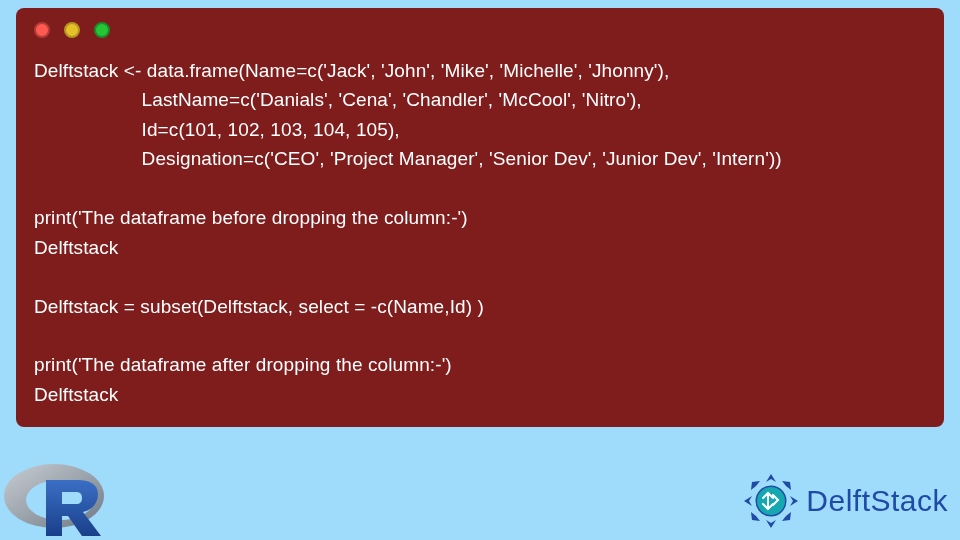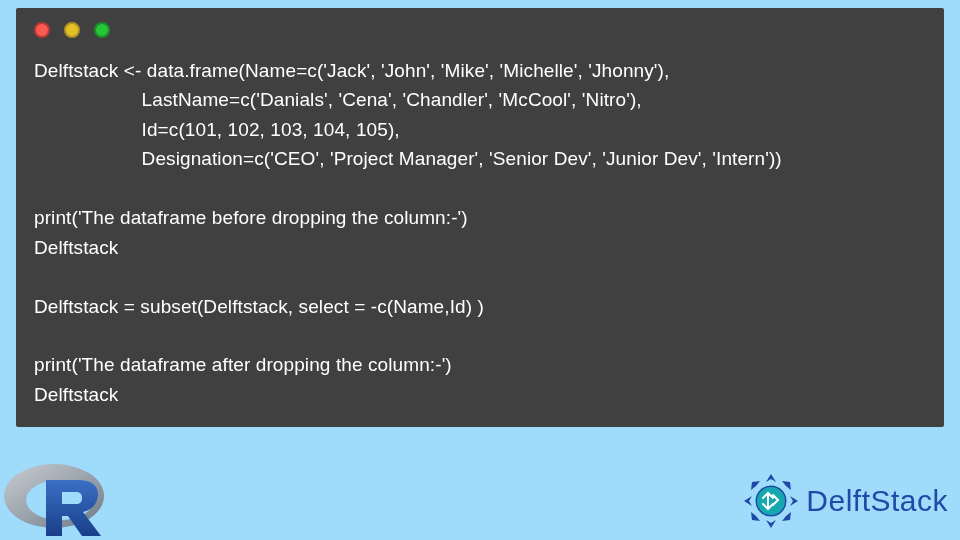--- a/index.html
+++ b/index.html
@@ -10,22 +10,22 @@
   }
   body {
     background: #9fdbfb;
     font-family: Arial, Helvetica, sans-serif;
     position: relative;
   }
   .code-panel {
     position: absolute;
     left: 16px; top: 8px;
     width: 928px;
-    background: #404040;
-    border-radius: 2px;
+    background: #7f1d1d;
+    border-radius: 8px;
     padding: 14px 18px 18px 18px;
     color: #ffffff;
   }
   .dots {
     display: flex;
     gap: 14px;
     margin-bottom: 18px;
   }
   .dot {
     width: 16px; height: 16px;

